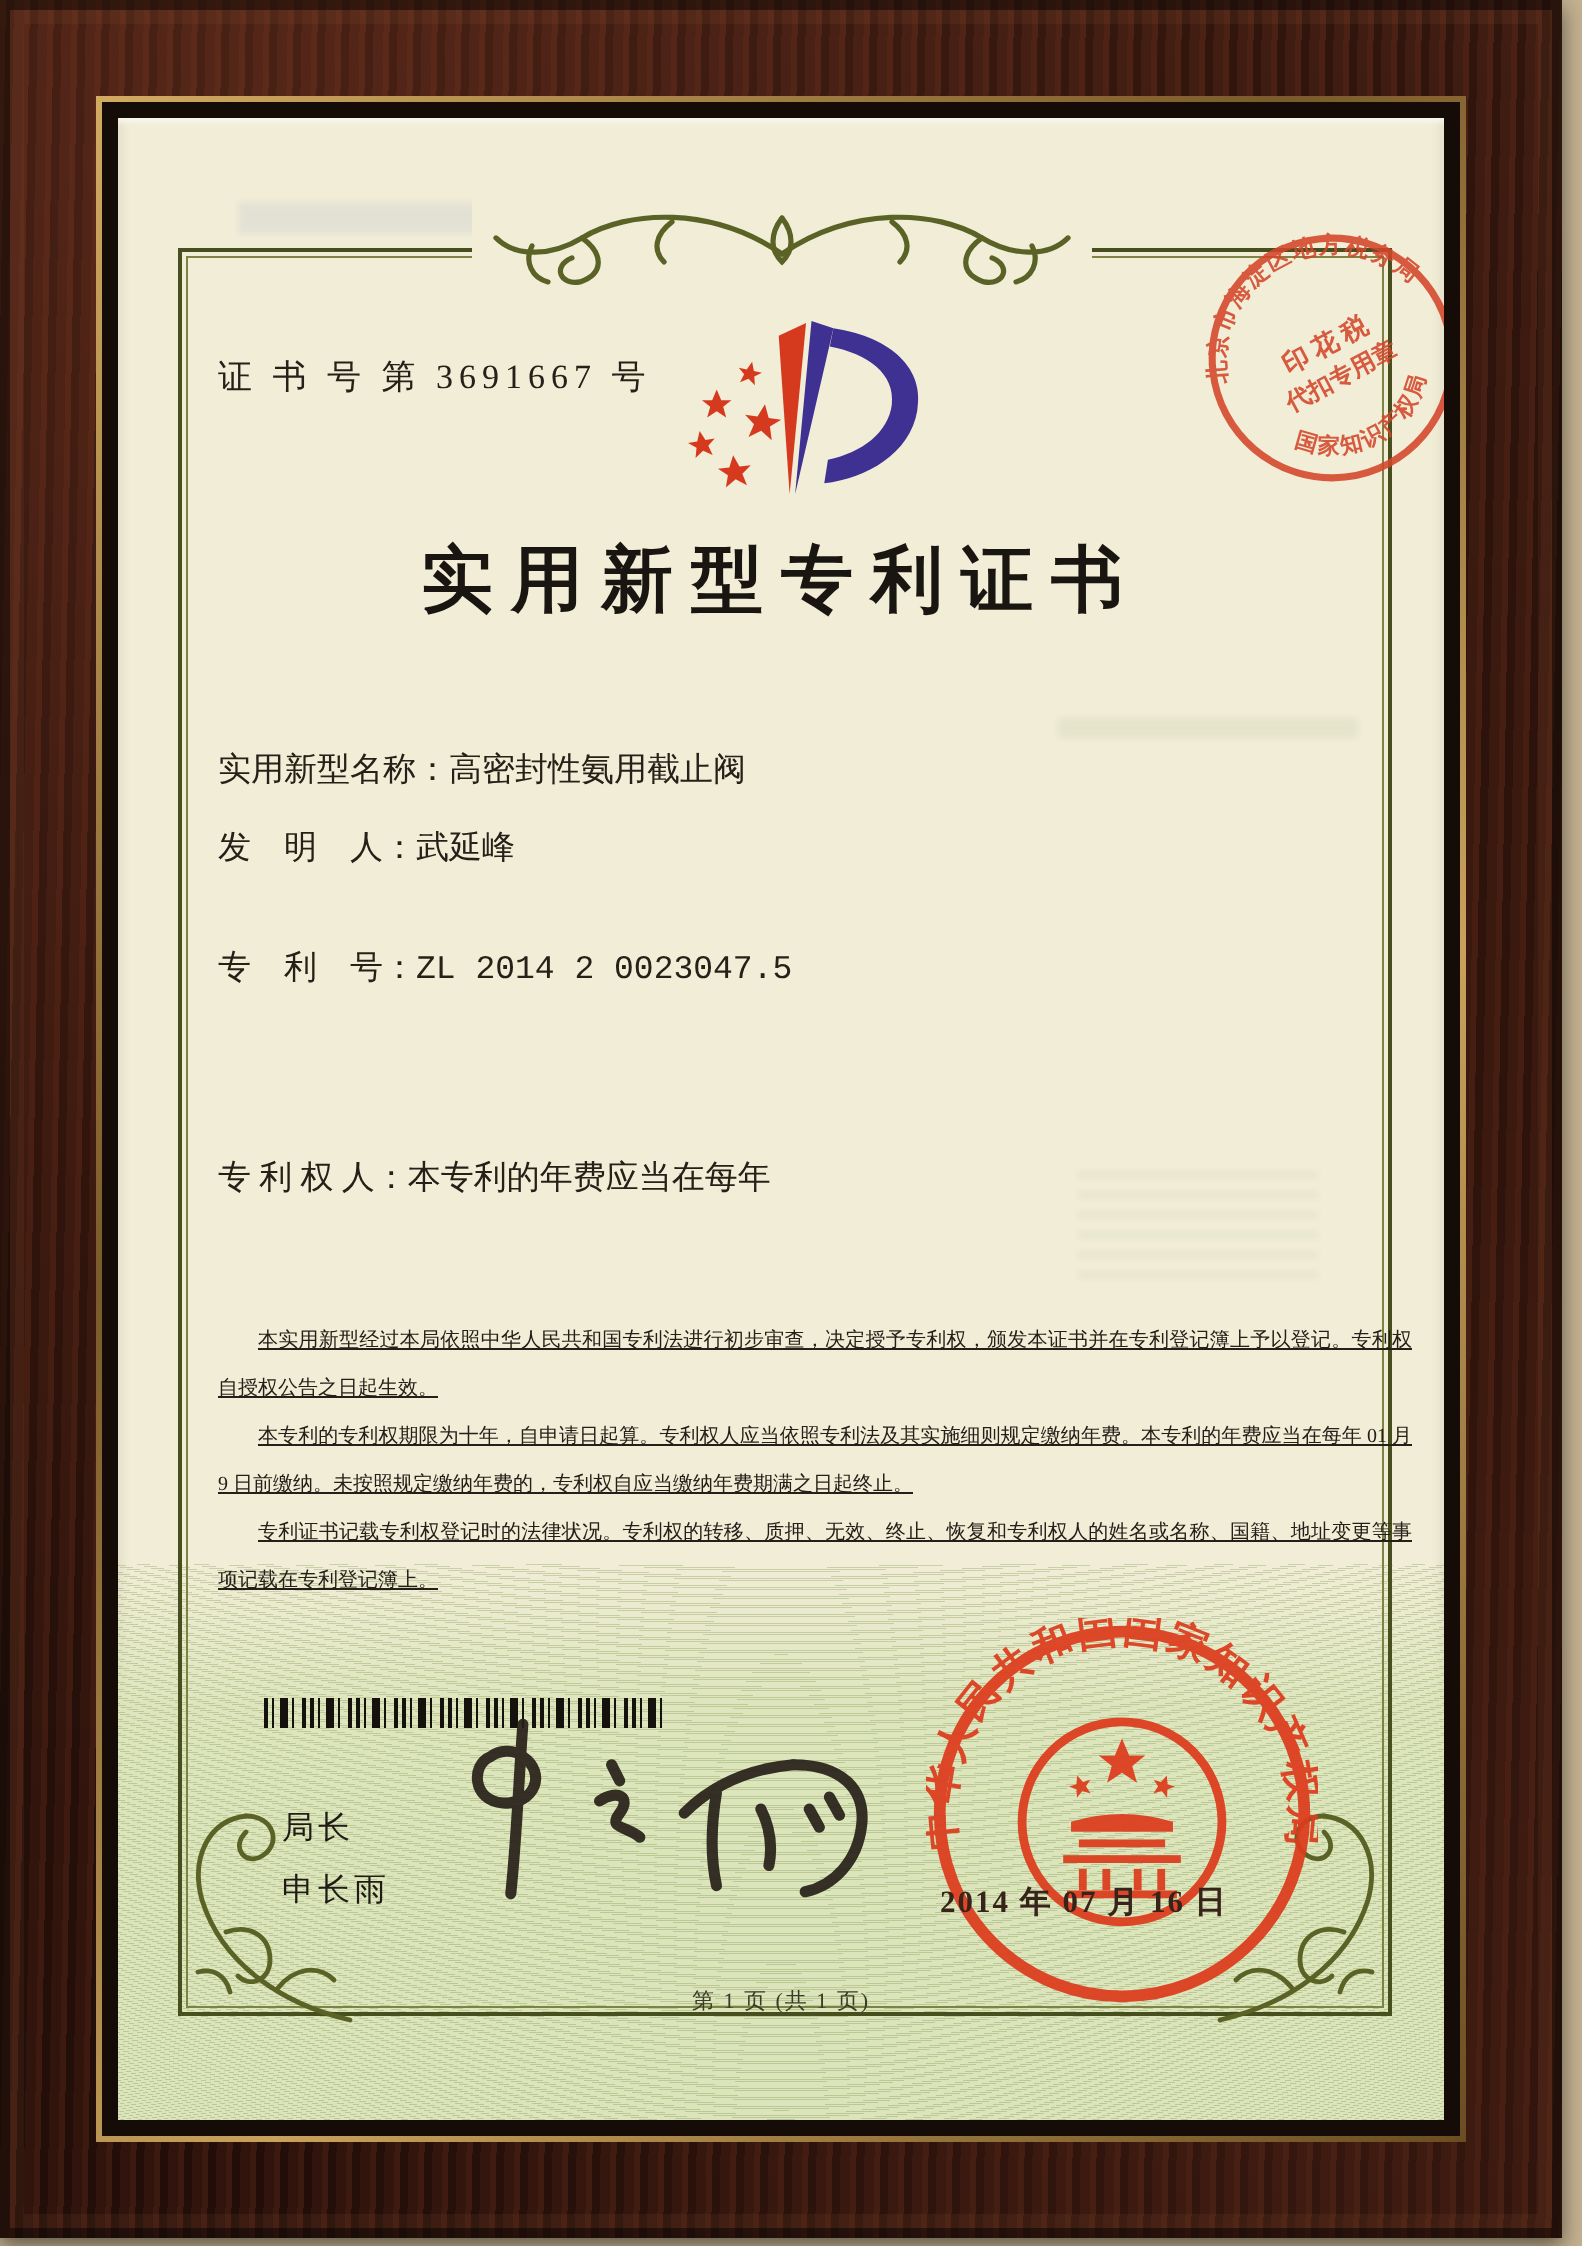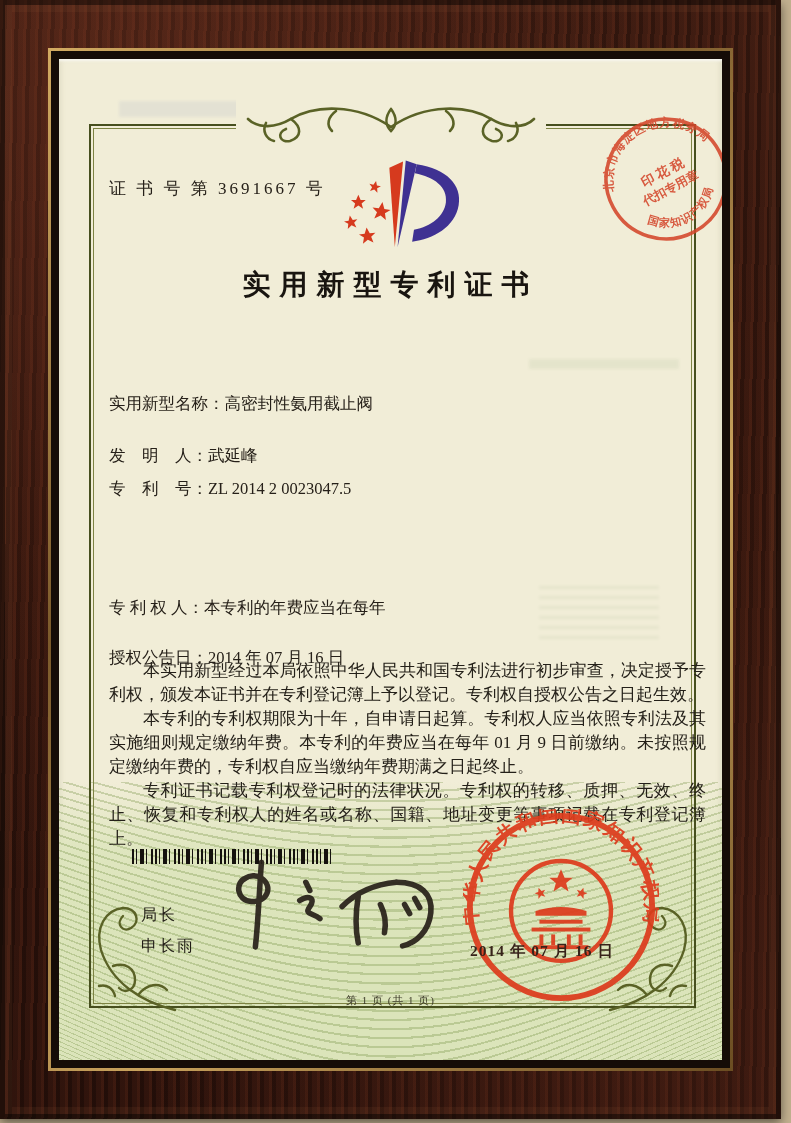--- a/index.html
+++ b/index.html
@@ -47,30 +47,30 @@
   .content { position:absolute; inset:0; z-index:4; color:#262019; }
 
   .cert-number { position:absolute; left:50px; top:118px; font-size:17px; letter-spacing:3px; }
 
   .logo { position:absolute; left:272px; top:90px; width:155px; height:127px; }
 
   .tax-stamp { position:absolute; left:541px; top:54px; width:132px; height:132px;
     transform:rotate(-28deg); opacity:.88; z-index:6; }
 
   .title { position:absolute; left:0; right:0; top:207px; text-align:center;
-    font-size:28px; font-weight:bold; letter-spacing:9px; color:#191510; }
-
-  .field { position:absolute; left:50px; font-size:16.5px; white-space:nowrap;margin-top:19px; }
-  .f0 { top:315px; } .f1 { top:367px; } .f2 { top:400px; }
+    font-size:36px; font-weight:bold; letter-spacing:9px; color:#191510; }
+
+  .field { position:absolute; left:50px; font-size:16.5px; white-space:nowrap; }
+  .f0 { top:315px; } .f1 { top:354px; } .f2 { top:414px;font-family:Liberation Mono, monospace; }
   .f3 { top:468px; } .f4 { top:519px; } .f5 { top:569px; }
   .field .lbl::after { content:""; }
 
   .body-text { position:absolute; left:50px; top:600px; width:597px; }
-  .body-text p { font-size:17px; line-height:24px; text-align:justify;
-    text-indent:2em; color:#242019; }
+  .body-text p { font-size:10px; line-height:24px; text-align:justify;
+    text-indent:2em; color:#242019;text-decoration:underline; }
 
   .barcode { position:absolute; left:73px; top:790px; width:202px; height:15px; z-index:5;
     background:repeating-linear-gradient(90deg,
       #15120e 0 2px, transparent 2px 4px, #15120e 4px 5px, transparent 5px 8px,
       #15120e 8px 12px, transparent 12px 14px, #15120e 14px 15px, transparent 15px 19px,
       #15120e 19px 21px, transparent 21px 23px); }
 
   .signer { position:absolute; left:82px; top:828px; font-size:16px; line-height:31px;
     letter-spacing:2px; z-index:5; color:#201c15;margin-top:12px; }
   .signature { position:absolute; left:150px; top:788px; width:242px; height:108px; z-index:5; }
@@ -166,21 +166,20 @@
             <text x="65" y="62" text-anchor="middle" font-size="13" fill="#d4462b" font-weight="bold">印 花 税</text>
             <text x="65" y="79" text-anchor="middle" font-size="12" fill="#d4462b" font-weight="bold">代扣专用章</text>
           </svg>
 
           <div class="title">实用新型专利证书</div>
 
           <div class="field f0"><span class="lbl">实用新型名称：</span><span>高密封性氨用截止阀</span></div>
           <div class="field f1"><span class="lbl">发　明　人：</span><span>武延峰</span></div>
           <div class="field f2"><span class="lbl">专　利　号：</span><span>ZL 2014 2 0023047.5</span></div>
           <div class="field f4"><span class="lbl">专 利 权 人：</span><span>本专利的年费应当在每年</span></div>
-          <div class="field f5"><span class="lbl">授权公告日：</span><span>2014 年 07 月 16 日</span></div>
 
           <div class="body-text">
             <p>本实用新型经过本局依照中华人民共和国专利法进行初步审查，决定授予专利权，颁发本证书并在专利登记簿上予以登记。专利权自授权公告之日起生效。</p>
             <p>本专利的专利权期限为十年，自申请日起算。专利权人应当依照专利法及其实施细则规定缴纳年费。本专利的年费应当在每年 01 月 9 日前缴纳。未按照规定缴纳年费的，专利权自应当缴纳年费期满之日起终止。</p>
             <p>专利证书记载专利权登记时的法律状况。专利权的转移、质押、无效、终止、恢复和专利权人的姓名或名称、国籍、地址变更等事项记载在专利登记簿上。</p>
           </div>
 
           <div class="barcode"></div>
 
           <div class="signer">

